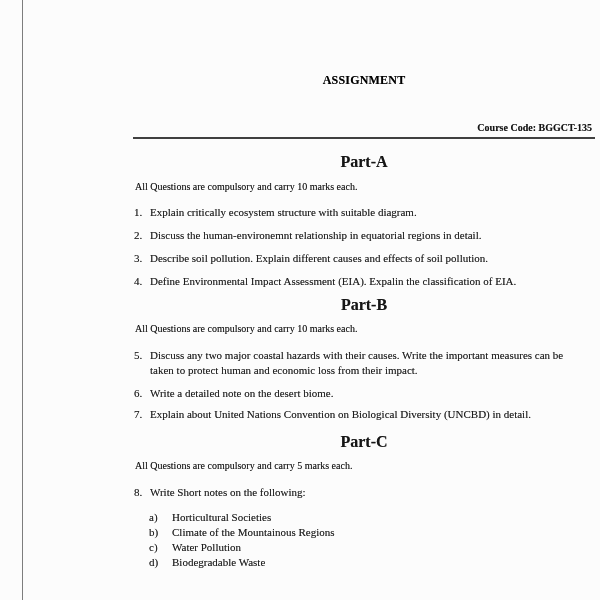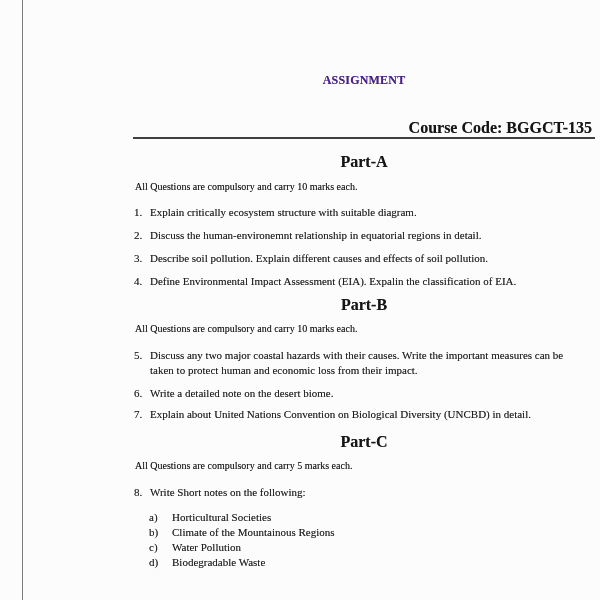--- a/index.html
+++ b/index.html
@@ -34,26 +34,26 @@
     overflow: hidden;
     text-shadow: 0 0 0.5px rgba(40,40,40,0.55);
   }
   .title {
     margin-top: 74px;
     font-size: 12px;
     font-weight: bold;
     text-align: center;
     line-height: 13px;
     letter-spacing: 0.2px;
-    color: #4c1d95;
+    color: #000000;
   }
   .header-block {
     margin-top: 33px;
     text-align: right;
-    font-size: 16px;
+    font-size: 10px;
     font-weight: bold;
     line-height: 15.3px;
     padding-right: 3px;
     color: #161616;
   }
   .rule {
     margin-top: 2px;
     border-top: 2px solid #404040;
     width: 100%;
     height: 0;

